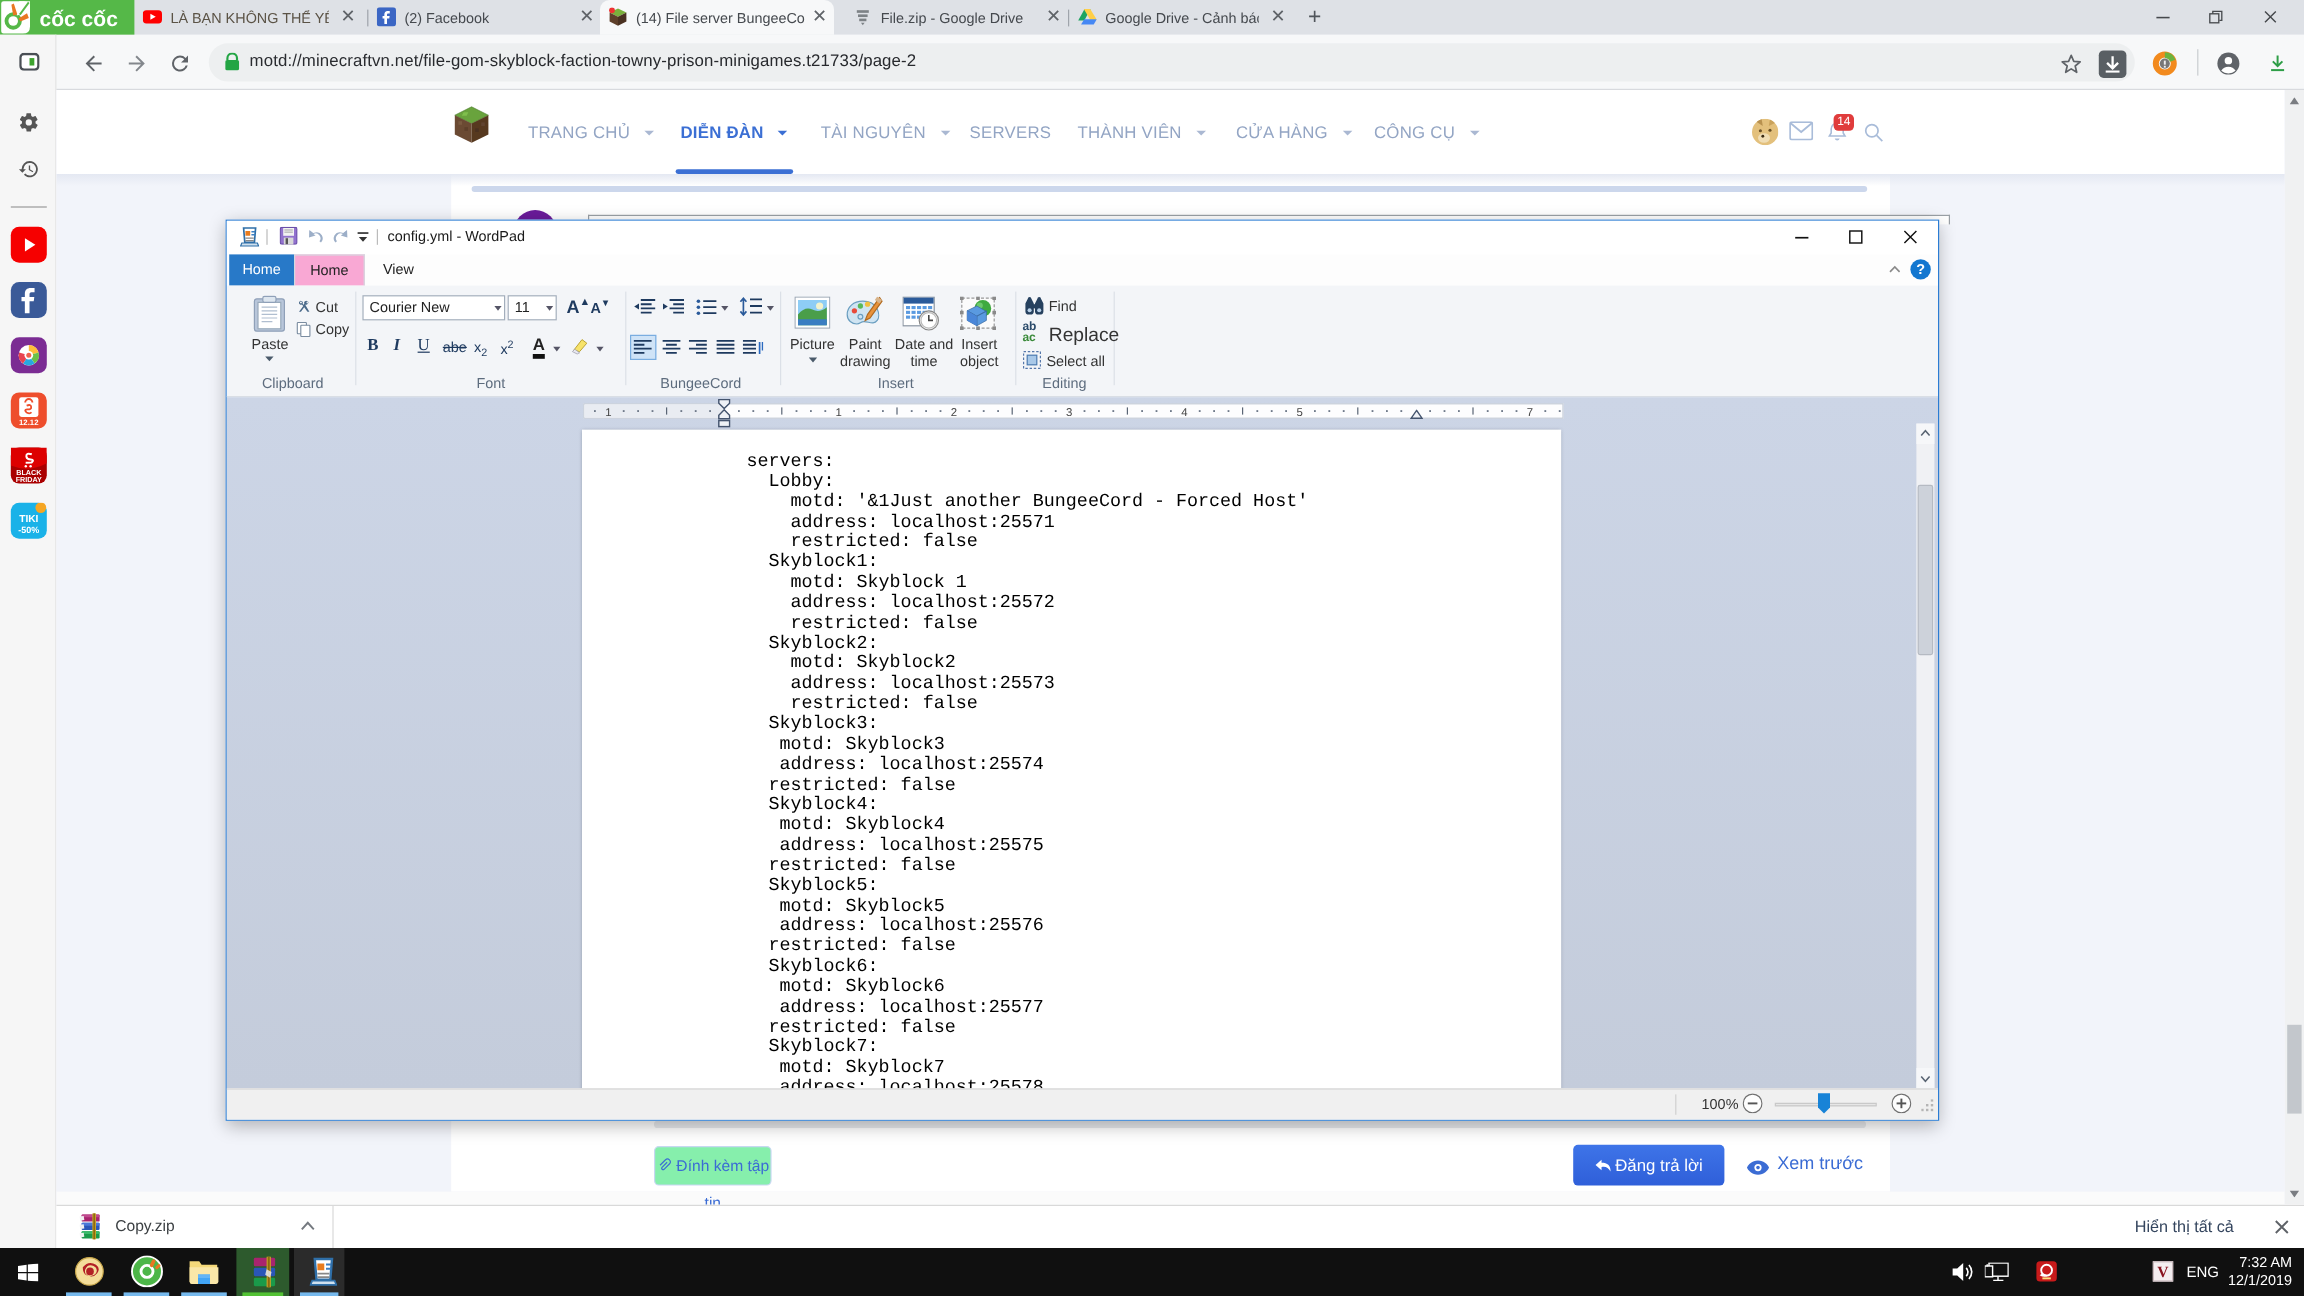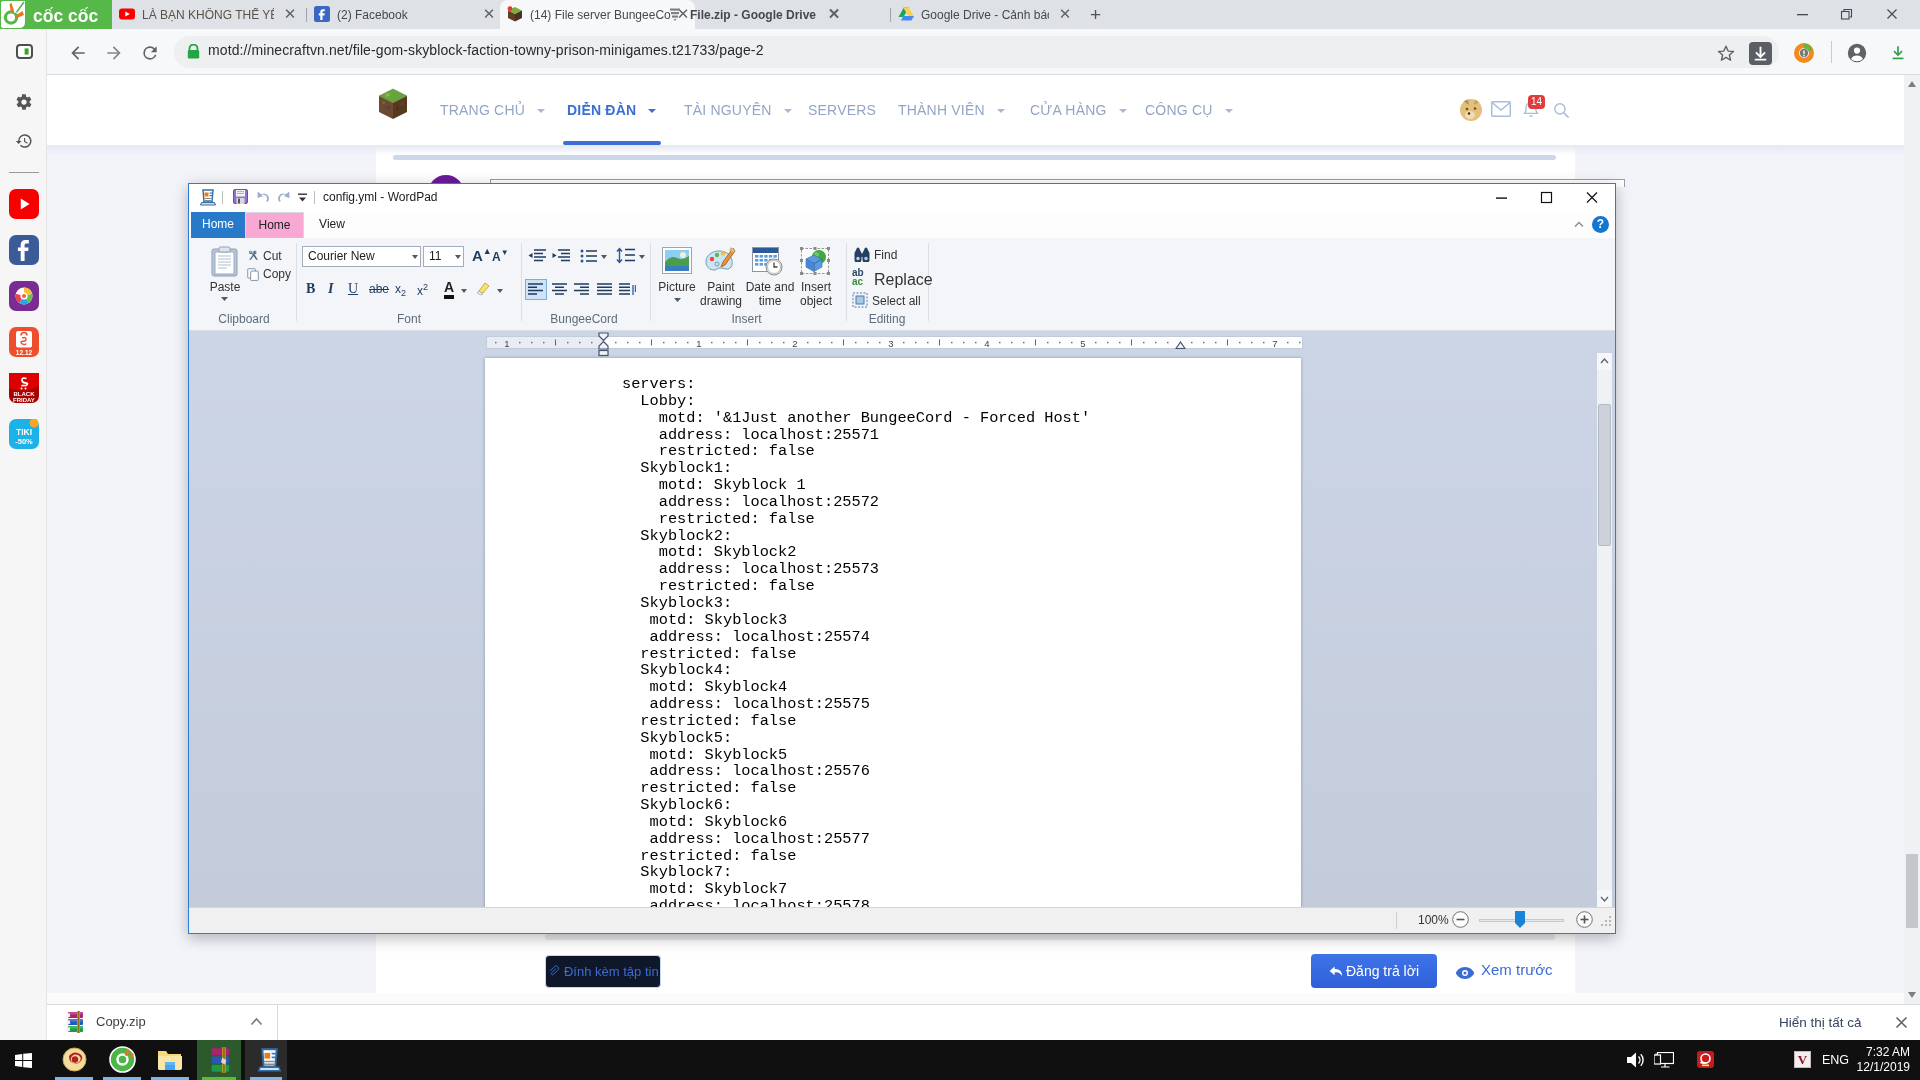--- a/index.html
+++ b/index.html
@@ -101,21 +101,21 @@
   <div class="tab" id="tab3" style="left:500px;width:195px;">
     <svg class="fav" viewBox="0 0 16 16">
       <path d="M8 1 L15 4.5 L8 8 L1 4.5 Z" fill="#7bb03c"></path>
       <path d="M1 4.5 L8 8 L8 15.5 L1 12 Z" fill="#5e3f2a"></path>
       <path d="M15 4.5 L8 8 L8 15.5 L15 12 Z" fill="#4a3121"></path>
       <circle cx="3" cy="2.6" r="2.4" fill="#e33"></circle>
     </svg>
     <div class="ttl" style="right:24px">(14) File server BungeeCor</div>
     <div class="cls" style="right:4px">✕</div>
   </div>
-  <div class="tab" id="tab4" style="left:660px;width:190px;font-weight:bold;">
+  <div class="tab" id="tab4" style="left:704px;width:190px;">
     <svg class="fav" viewBox="0 0 16 16">
           <g fill="#7d8286">
             <rect x="3" y="2.5" width="10" height="2.2"></rect>
             <rect x="4" y="6" width="8" height="2.2"></rect>
             <rect x="5" y="9.5" width="6" height="2.2"></rect>
             <path d="M6.5 13 h3 l-1.5 2z"></path>
           </g>
         </svg>
     <div class="ttl">File.zip - Google Drive</div>
     <div class="cls">✕</div>
@@ -296,21 +296,21 @@
           <path d="M9.5 18.5 a2.6 2.6 0 0 0 5 0z" fill="#a9bcd9"></path>
         </svg>
     <div class="abs" style="left:1481px;top:20px;min-width:15px;height:14px;background:#e03c3c;border-radius:4px;color:#fff;font-size:10px;line-height:14px;text-align:center;padding:0 3px">14</div>
     <svg class="abs" style="left:1505px;top:26px" width="19" height="19" viewBox="0 0 24 24">
           <circle cx="10" cy="10" r="6.5" fill="none" stroke="#a9bcd9" stroke-width="1.8"></circle>
           <path d="M15 15 L21 21" stroke="#a9bcd9" stroke-width="1.8"></path>
         </svg>
   </div>
   <div class="abs" style="left:0px;top:918px;width:1857px;height:11px;background:#fbfbfb"></div>
   <div class="abs" style="left:498px;top:859px;width:1010px;height:6px;background:#e8eaed;border-radius:3px"></div>
-  <div class="abs" style="left:498px;top:880px;width:116px;height:33px;background:#0f172a;border:1px solid #c7d7f1;border-radius:4px;color:#3b6cd4;font-size:13px;line-height:31px;text-align:center"><svg width="13" height="13" viewBox="0 0 24 24" style="vertical-align:-2px">
+  <div class="abs" style="left:498px;top:880px;width:98px;height:33px;background:#86efac;border:1px solid #c7d7f1;border-radius:4px;color:#3b6cd4;font-size:13px;line-height:31px;text-align:center"><svg width="13" height="13" viewBox="0 0 24 24" style="vertical-align:-2px">
           <path d="M16.5 6.5 l-7.8 7.8 a2.2 2.2 0 0 0 3.1 3.1 l8.5-8.5 a4.4 4.4 0 0 0-6.2-6.2 l-8.5 8.5" fill="none" stroke="#3b6cd4" stroke-width="1.8"></path>
         </svg> Đính kèm tập tin</div>
   <div class="abs" style="left:1264px;top:879px;width:126px;height:34px;background:linear-gradient(#3e74e8,#2f5fd9);border-radius:4px;color:#fff;font-size:14px;line-height:34px;text-align:center"><svg width="15" height="13" viewBox="0 0 24 20" style="vertical-align:-2px;margin-right:2px">
           <path d="M9 2 L1 9 l8 7 v-4.5 c6-1 9 1 12 6 c0-8-4-11.5-12-11.5z" fill="#fff"></path>
         </svg>Đăng trả lời</div>
   <svg class="abs" style="left:1408px;top:891px" width="20" height="14" viewBox="0 0 20 14">
         <path d="M10 1 C5 1 1.8 4.5 0.8 7 c1 2.5 4.2 6 9.2 6 s8.2-3.5 9.2-6 C18.2 4.5 15 1 10 1z" fill="#3b6cd4"></path>
         <circle cx="10" cy="7" r="3" fill="#fff"></circle>
         <circle cx="10" cy="7" r="1.5" fill="#3b6cd4"></circle>
       </svg>

